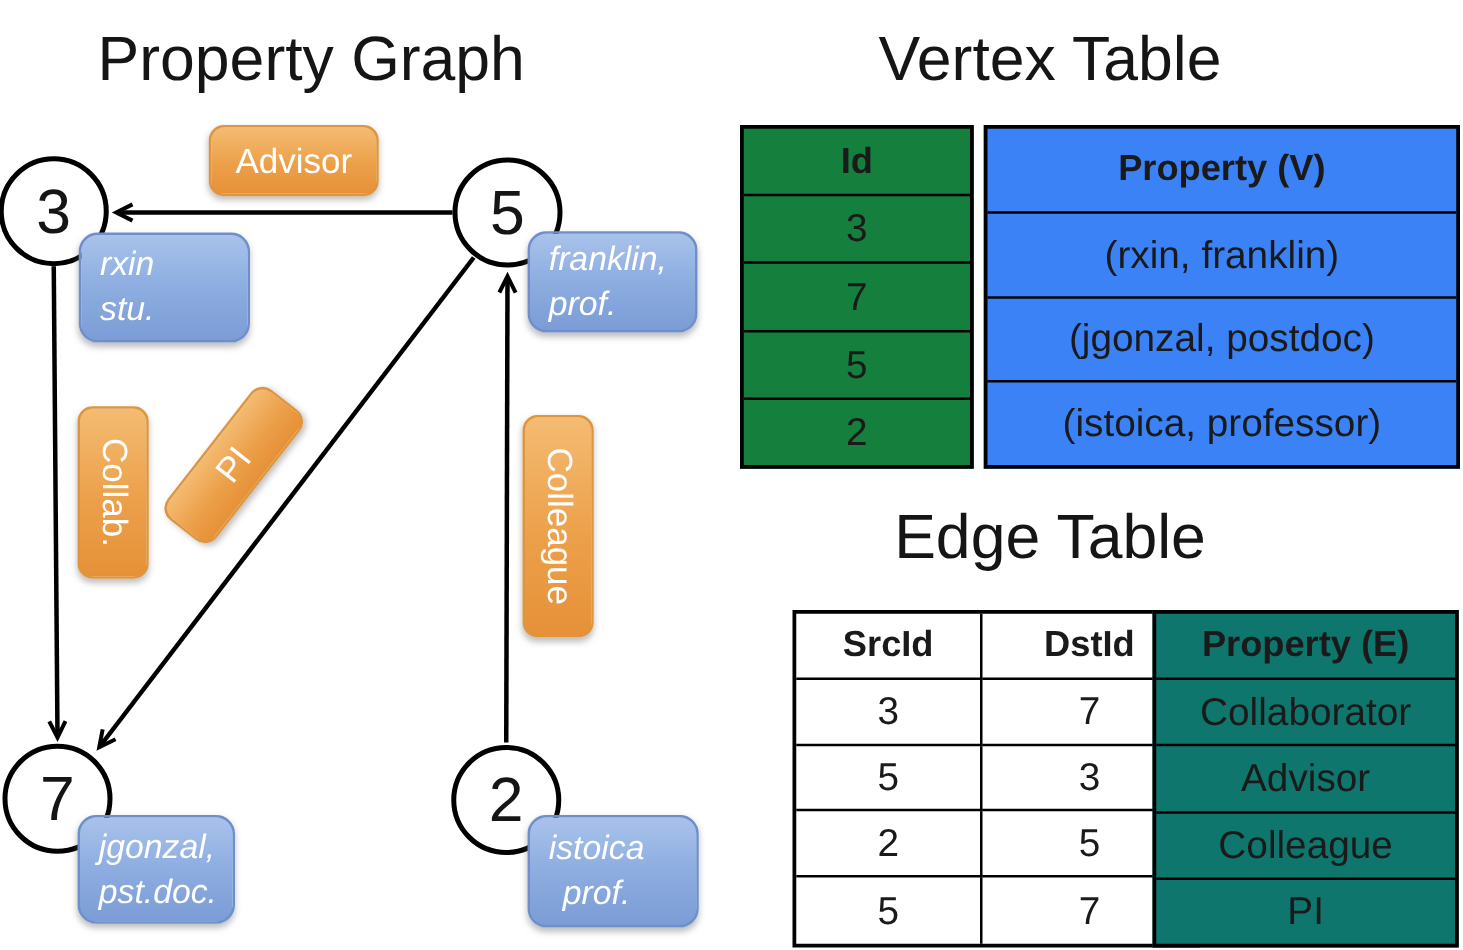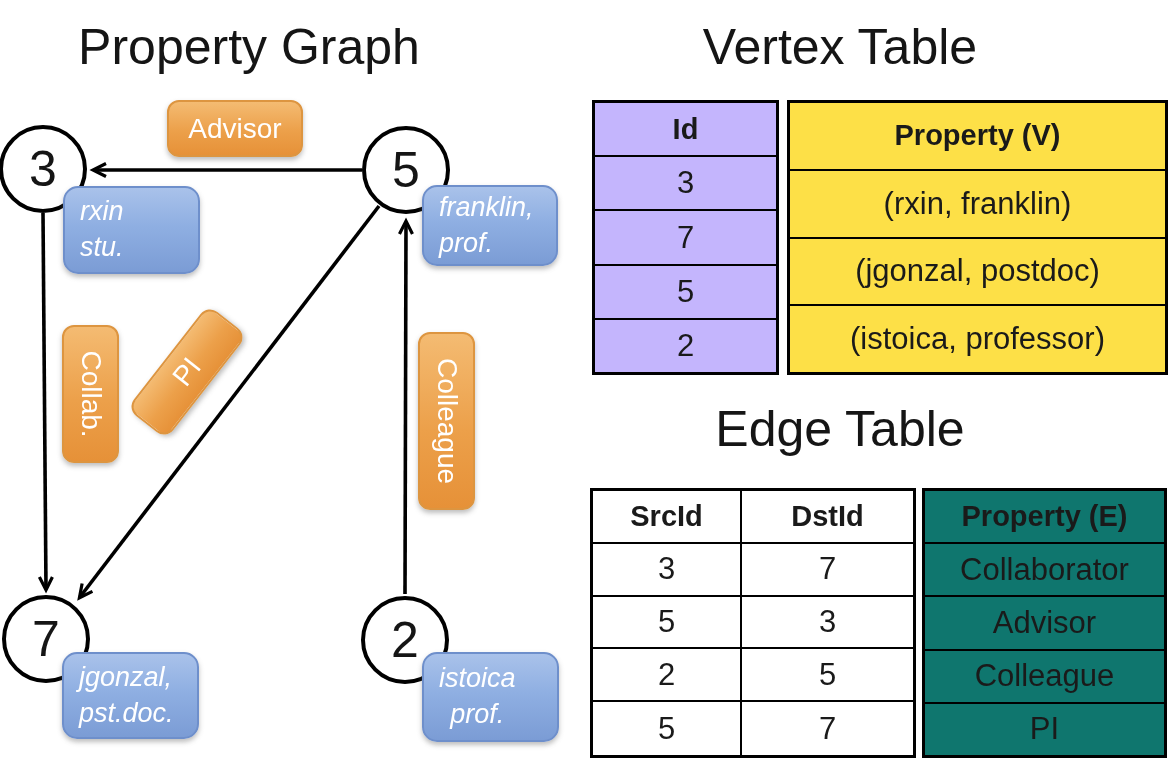--- a/index.html
+++ b/index.html
@@ -35,34 +35,34 @@
     color:#ffffff;font-size:28px;
     display:flex;align-items:center;justify-content:center;
   }
   .elabel .vtext{
     position:absolute;left:50%;top:50%;
     transform:translate(-50%,-50%) rotate(90deg);
     white-space:nowrap;text-align:center;
   }
   
   .tbl{
-    position:absolute;box-sizing:border-box;border:3px solid #000;background:#c4b5fd;
+    position:absolute;box-sizing:border-box;border:3px solid #000;background:#15803d;
     display:flex;flex-direction:column;
   }
   .tbl .cell{
     box-sizing:border-box;flex:1;display:flex;align-items:center;justify-content:center;
     border-bottom:2.5px solid #000;font-size:31px;color:#1a1a1a;white-space:nowrap;
   }
   .tbl .cell:last-child{border-bottom:none;}
   .tbl .head{font-weight:700;font-size:29px;}
-  .tbl.fill-blue{background:#fde047;justify-content:flex-end;}
+  .tbl.fill-blue{background:#3b82f6;justify-content:flex-end;}
   .tbl.fill-tan{background:#0f766e;}
   .grid2{
     position:absolute;box-sizing:border-box;border:3px solid #000;background:#fff;
-    display:grid;grid-template-columns:46.6% 53.4%;
+    display:grid;grid-template-columns:46.6% 53.4%;margin-left:44px;
   }
   .grid2 .cell{
     box-sizing:border-box;display:flex;align-items:center;justify-content:center;
     border-bottom:2.5px solid #000;font-size:31px;color:#1a1a1a;white-space:nowrap;
   }
   .grid2 .cell.colsep{border-right:2.5px solid #000;}
   .grid2 .cell.lastrow{border-bottom:none;}
   .grid2 .head{font-weight:700;font-size:29px;}
 </style>
 </head>
@@ -101,21 +101,21 @@
 
   <div class="vertex-circle" style="left:-1px;top:125px;">3</div>
   <div class="vertex-circle" style="left:362px;top:126px;">5</div>
   <div class="vertex-circle" style="left:2px;top:595px;">7</div>
   <div class="vertex-circle" style="left:361px;top:596px;">2</div>
 
   <div class="vprop" style="left:63px;top:186px;width:137px;height:88px;">rxin
 stu.</div>
   <div class="vprop" style="left:422px;top:185px;width:136px;height:81px;">franklin,
 prof.</div>
-  <div class="vprop" style="left:62px;top:652px;width:137px;height:87px;">jgonzal,
+  <div class="vprop" style="left:62px;top:652px;width:126px;height:87px;">jgonzal,
 pst.doc.</div>
   <div class="vprop" style="left:422px;top:652px;width:137px;height:90px;text-align:center;">istoica
 prof.</div>
 
   <div class="tbl" style="left:592px;top:100px;width:187px;height:275px;">
     <div class="cell head">Id</div>
     <div class="cell">3</div>
     <div class="cell">7</div>
     <div class="cell">5</div>
     <div class="cell">2</div>

